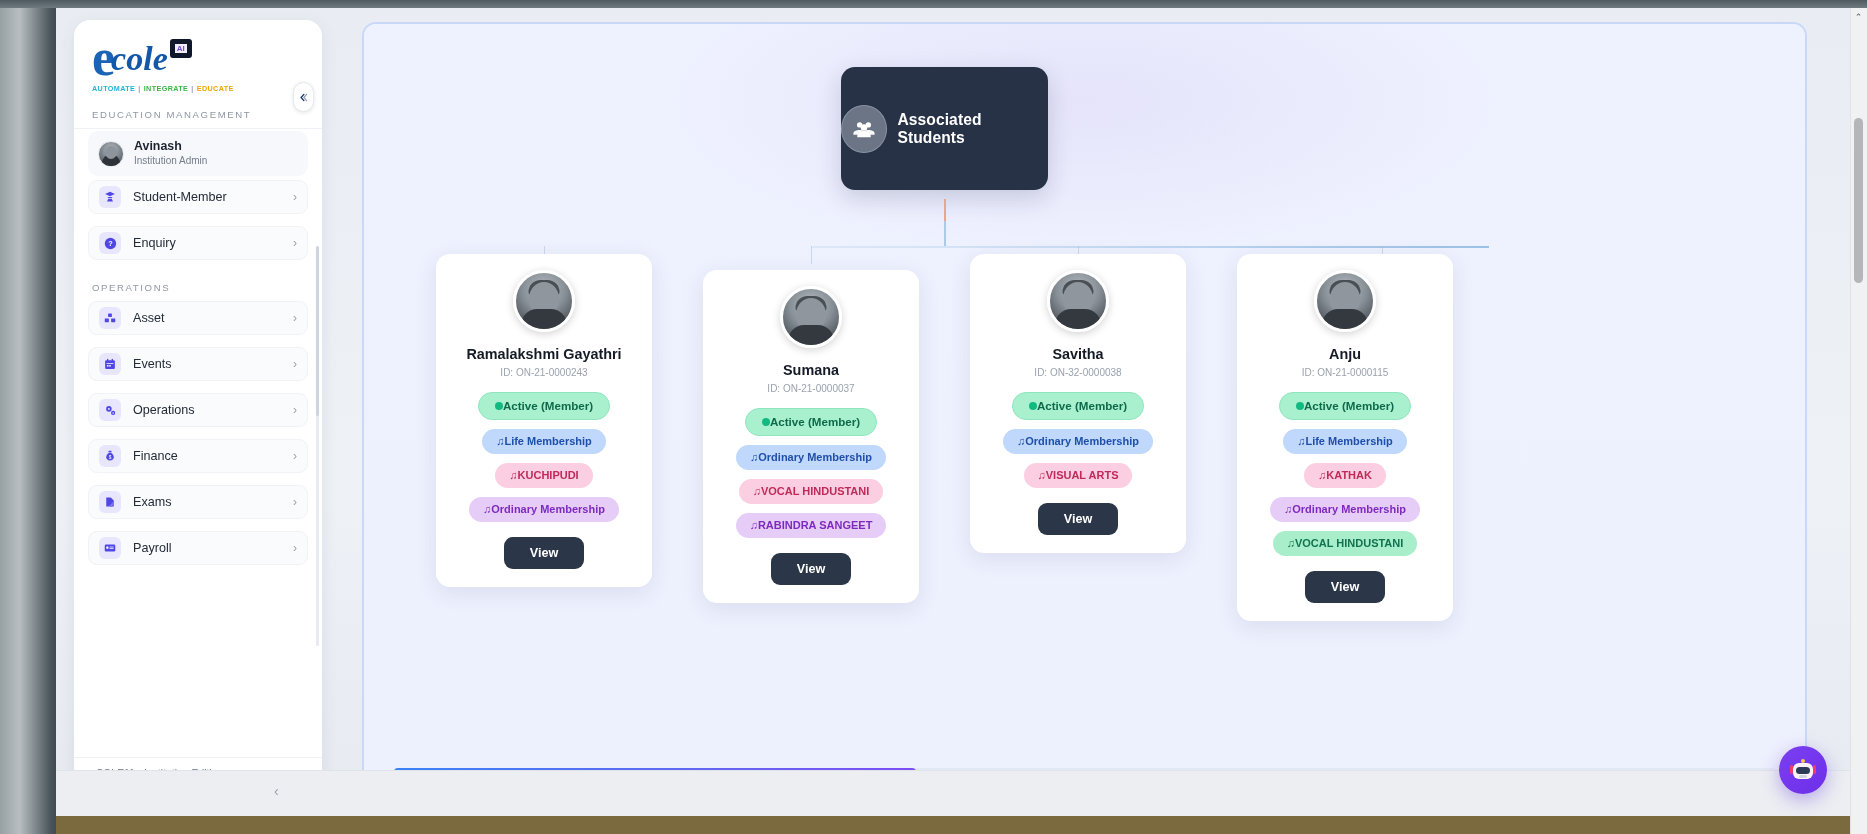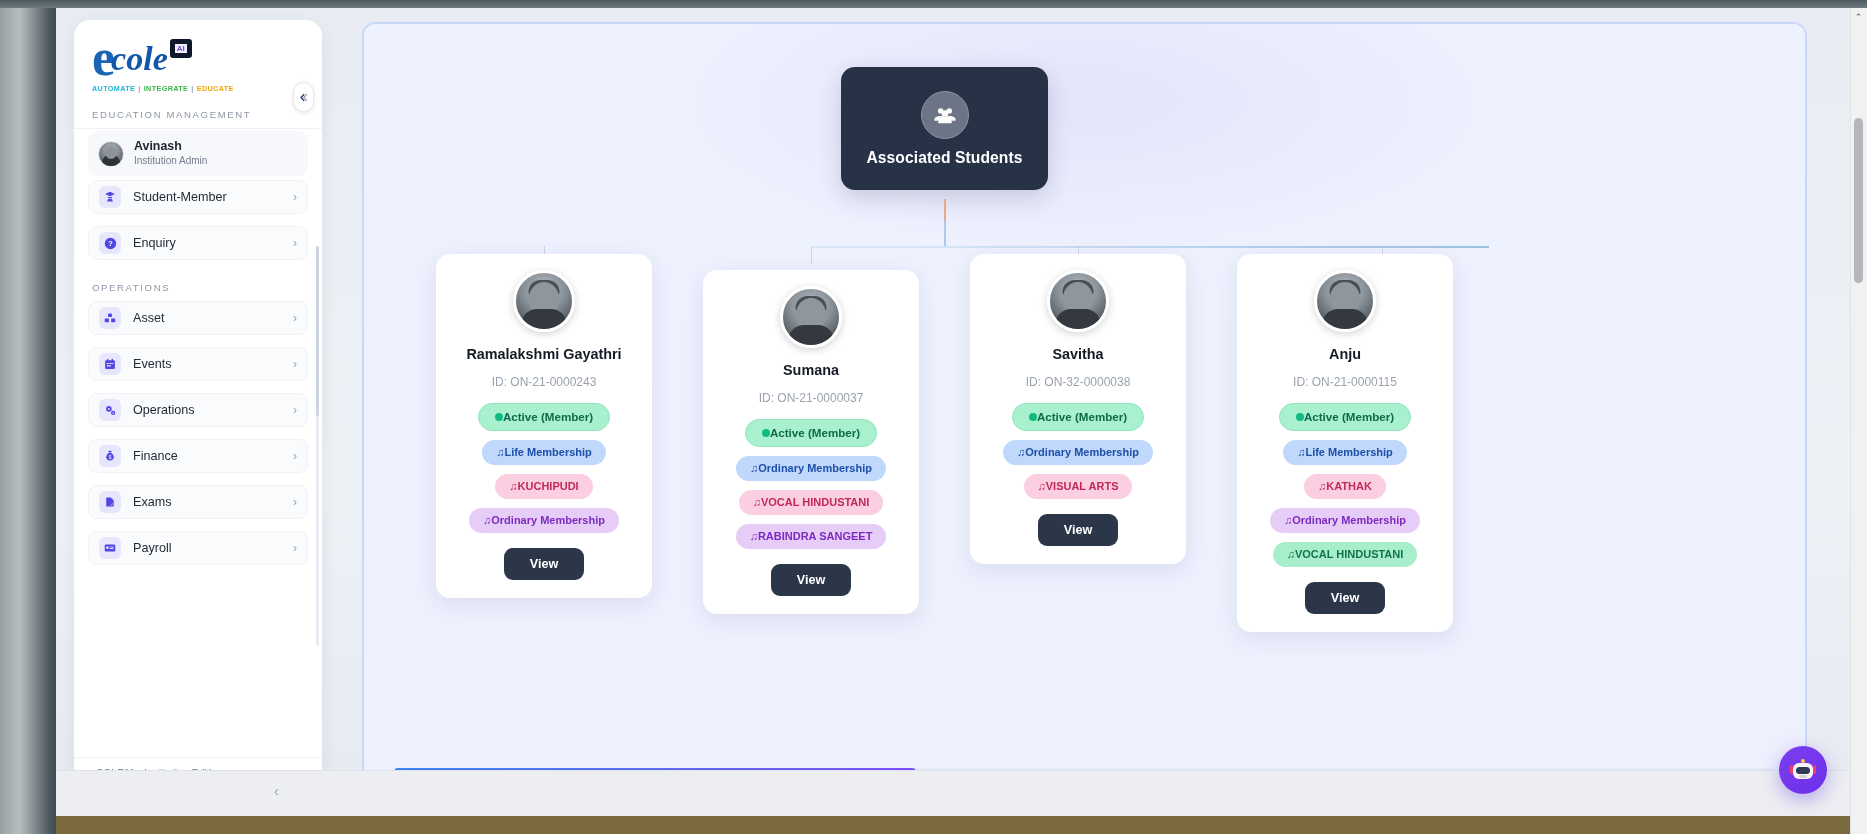--- a/index.html
+++ b/index.html
@@ -164,21 +164,21 @@
       radial-gradient(600px 220px at 50% 10%, #e5e4fb 0%, rgba(229,228,251,0) 70%),
       linear-gradient(180deg,#eef1fe 0%, #edf0fd 100%);
   }
 
   
   .root-node {
     position: absolute; left: 477px; top: 43px;
     width: 207px; height: 123px;
     background: #273247; border-radius: 14px;
     box-shadow: 0 8px 24px rgba(30,40,80,.18);
-    display: flex; flex-direction: column; align-items: center; justify-content: center;
+    display: flex; flex-direction: row; align-items: center; justify-content: center;
     gap: 10px;
   }
   .root-ico {
     width: 48px; height: 48px; border-radius: 50%;
     background: #6b7586; border: 1px solid #8b94a3;
     display: flex; align-items: center; justify-content: center;
     color: #ffffff;
   }
   .root-label { color: #ffffff; font-size: 15.6px; font-weight: 700; letter-spacing: .1px; }
 
@@ -227,21 +227,21 @@
     width:31px; height:15px; border-radius:16px 16px 4px 4px; background:#4a4f55;
   }
   .avatar .body {
     position:absolute; left:50%; bottom:-4px; transform:translateX(-50%);
     width:46px; height:24px; border-radius:16px 16px 0 0; background:#34393f;
   }
   .stu-name {
     margin-top: 13px; font-size: 14.4px; font-weight: 700; color: #151b26;
     text-align: right; line-height: 18px;
   }
-  .stu-id { margin-top: 12px; font-size: 12px; color: #9aa2ad; }
+  .stu-id { margin-top: 4px; font-size: 10px; color: #9aa2ad; }
 
   .pill {
     margin-top: 9px; border-radius: 999px;
     display: inline-flex; align-items: center; justify-content: center; 
     font-size: 11px; font-weight: 700; line-height: 1;
     padding: 7px 14px; white-space: nowrap;
   }
   .pill-status {
     background: #a9f0cf; color: #0d6b4a; border: 1px solid #8fe6bd;
     margin-top: 14px; font-size: 11.6px; padding: 7px 16px;

